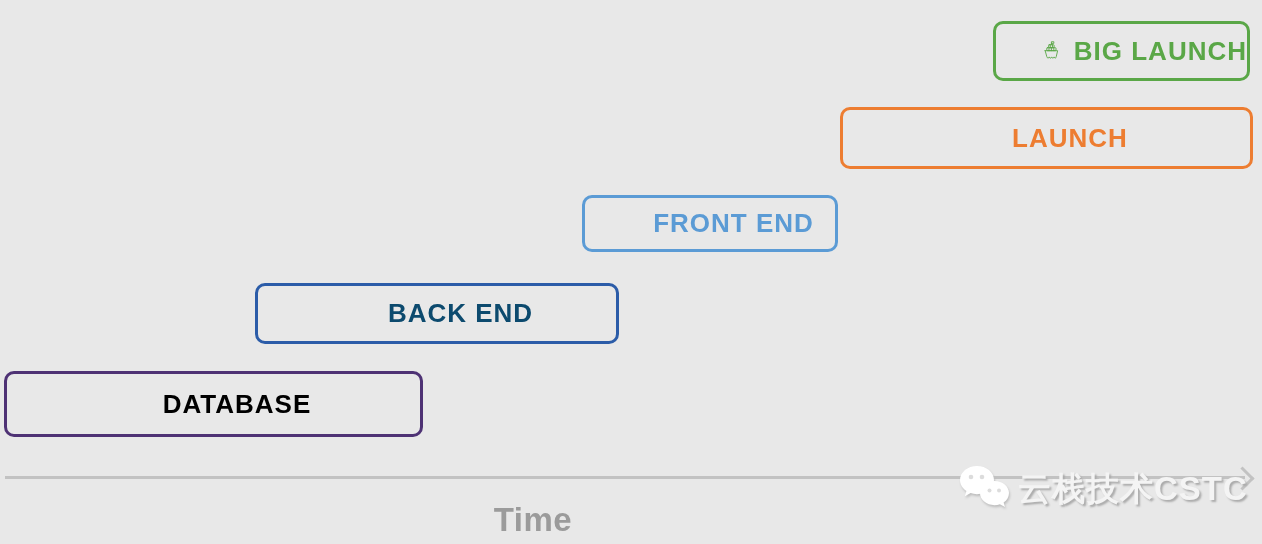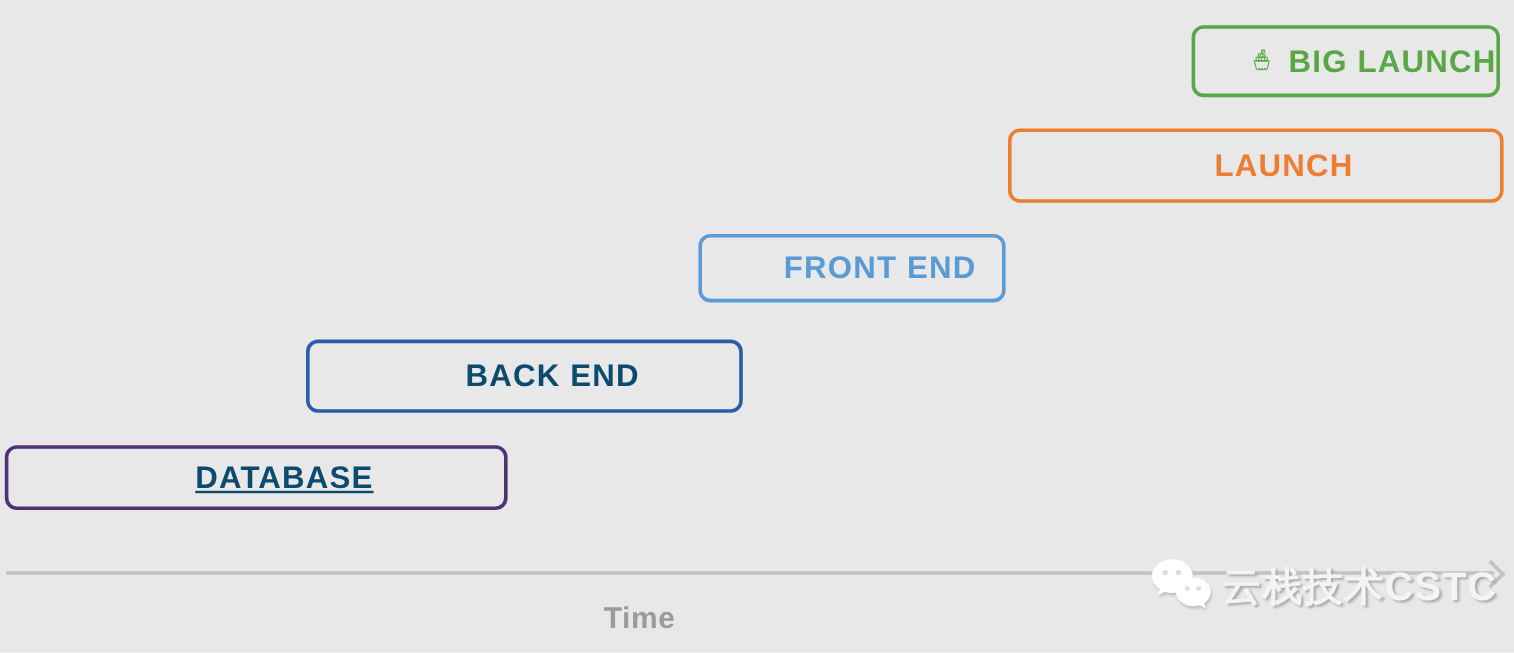--- a/index.html
+++ b/index.html
@@ -55,21 +55,21 @@
     border-right: 3px solid #c2c2c2;
     transform: rotate(45deg);
   }
   .time-label {
     position: absolute;
     left: 0;
     top: 501px;
     width: 1066px;
     text-align: center;
     font-weight: bold;
-    font-size: 25px;
+    font-size: 33px;
     color: #9b9b9b;
     letter-spacing: 0.5px;
   }
   
   .watermark {
     position: absolute;
     left: 956px;
     top: 462px;
     display: flex;
     align-items: center;
@@ -86,21 +86,21 @@
   .wechat-icon {
     filter: drop-shadow(1px 2px 1px #bdbdbd);
   }
 </style>
 </head>
 <body>
 
 <div id="stage">
 
   <div id="bars">
-      <div class="gantt-bar" style="left: 4px; top: 371px; width: 419px; height: 54px; border-color: rgb(78, 50, 116); color: #0c4a6e; text-decoration: underline;">
+      <div class="gantt-bar" style="left: 4px; top: 371px; width: 419px; height: 66px; border-color: rgb(78, 50, 116); color: #000000;">
         <span class="bar-label">DATABASE</span>
       </div>
       <div class="gantt-bar" style="left: 255px; top: 283px; width: 364px; height: 61px; border-color: rgb(43, 92, 168); color: #0c4a6e;">
         <span class="bar-label">BACK END</span>
       </div>
       <div class="gantt-bar" style="left: 582px; top: 195px; width: 256px; height: 57px; border-color: rgb(91, 155, 213); color: rgb(91, 155, 213);">
         <span class="bar-label">FRONT END</span>
       </div>
       <div class="gantt-bar" style="left: 840px; top: 107px; width: 413px; height: 62px; border-color: rgb(237, 125, 49); color: rgb(237, 125, 49);">
         <span class="bar-label">LAUNCH</span>

